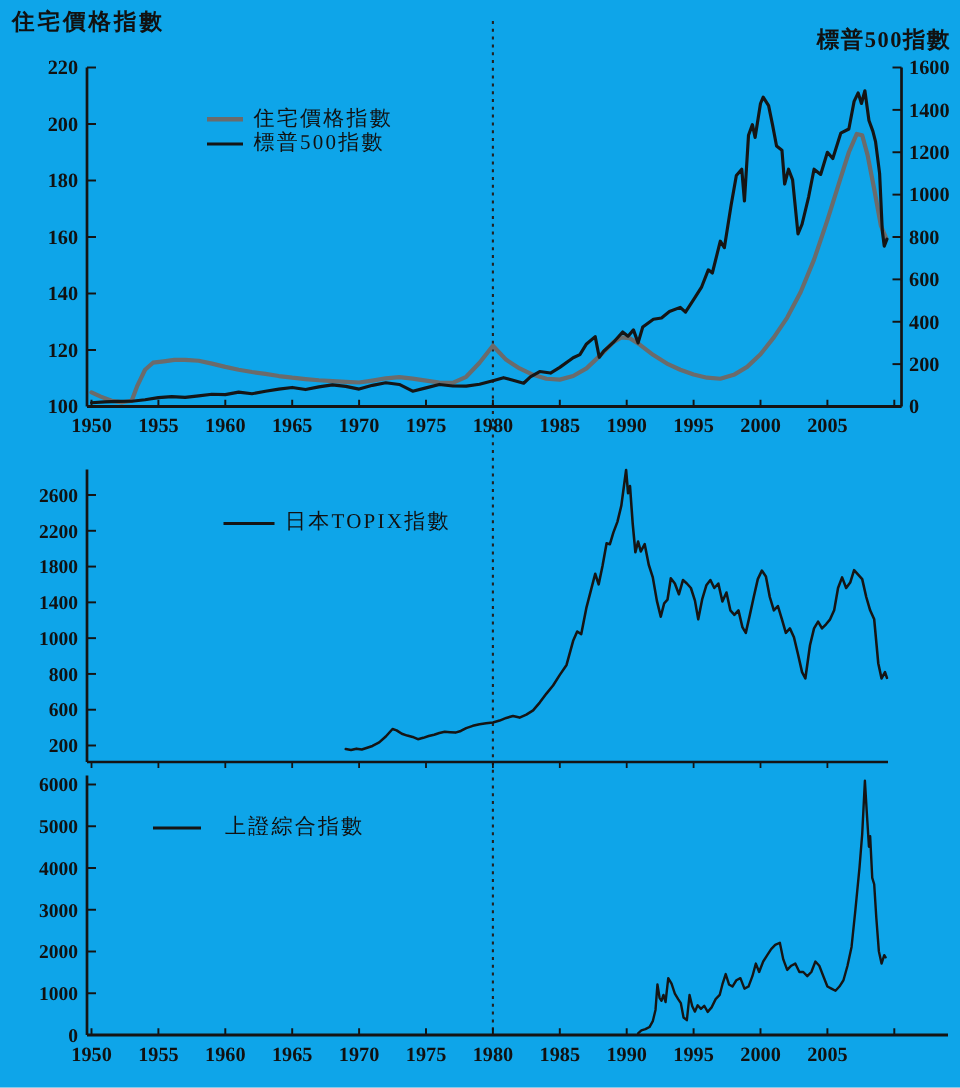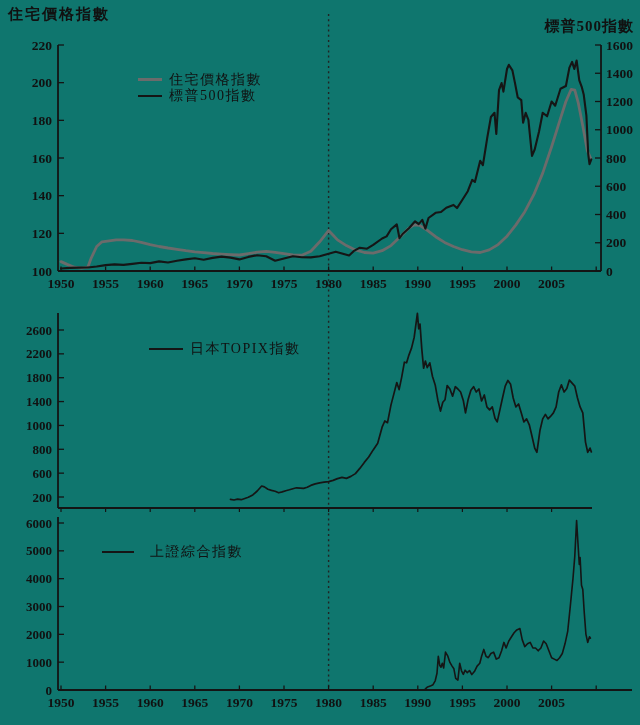--- a/index.html
+++ b/index.html
@@ -1,16 +1,16 @@
 <!DOCTYPE html>
 <html><head>
 <meta charset="utf-8">
 <style>
   html,body{margin:0;padding:0;background:#e8e8e8;}
-  .fig{position:relative;width:640px;height:725px;background:#0f766e;overflow:hidden;
+  .fig{position:relative;width:640px;height:725px;background:#0ea5e9;overflow:hidden;
        font-family:"Liberation Serif","DejaVu Serif",serif;color:#111;}
   .axis-title{position:absolute;font-size:15px;font-weight:600;white-space:nowrap;}
   #t-left{left:8px;top:5px;letter-spacing:2px;}
   #t-right{right:6px;top:17px;letter-spacing:1px;}
   .legend{position:absolute;display:flex;flex-direction:column;gap:1px;}
   .lrow{display:flex;align-items:center;gap:7px;font-size:14px;font-weight:500;
         letter-spacing:1.5px;white-space:nowrap;line-height:15px;}
   .lrow.wide{gap:16px;}
   .sample{display:inline-block;flex:0 0 auto;}
   #legend-top{left:138px;top:72px;}

